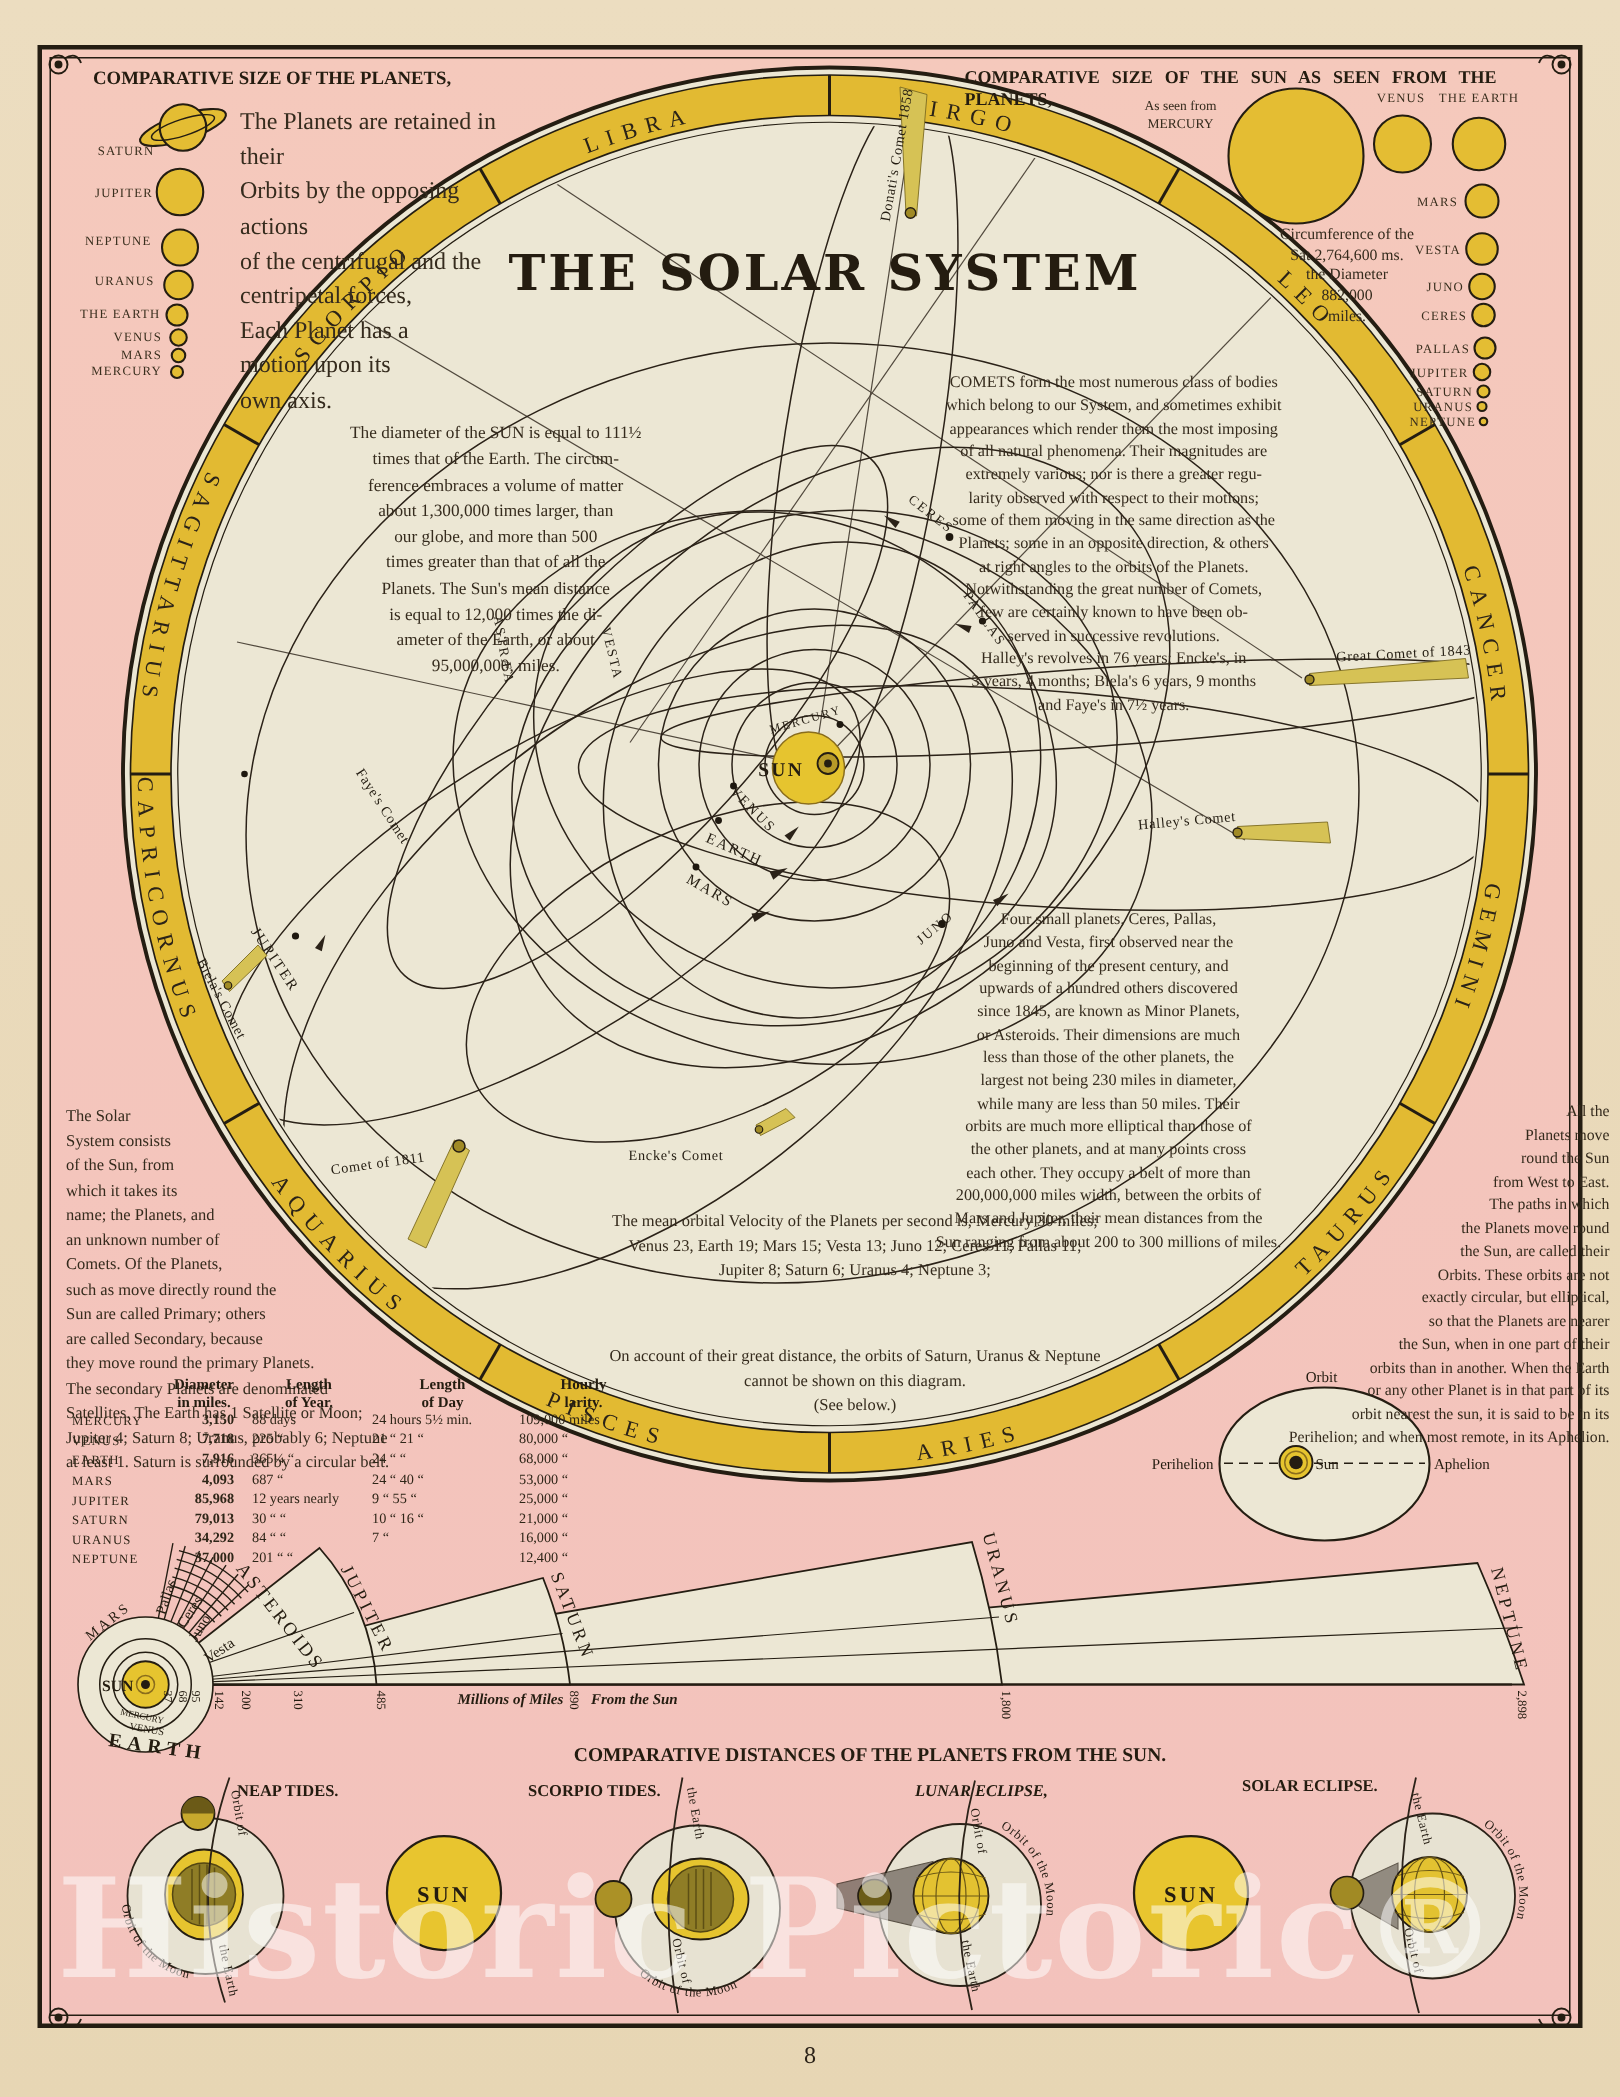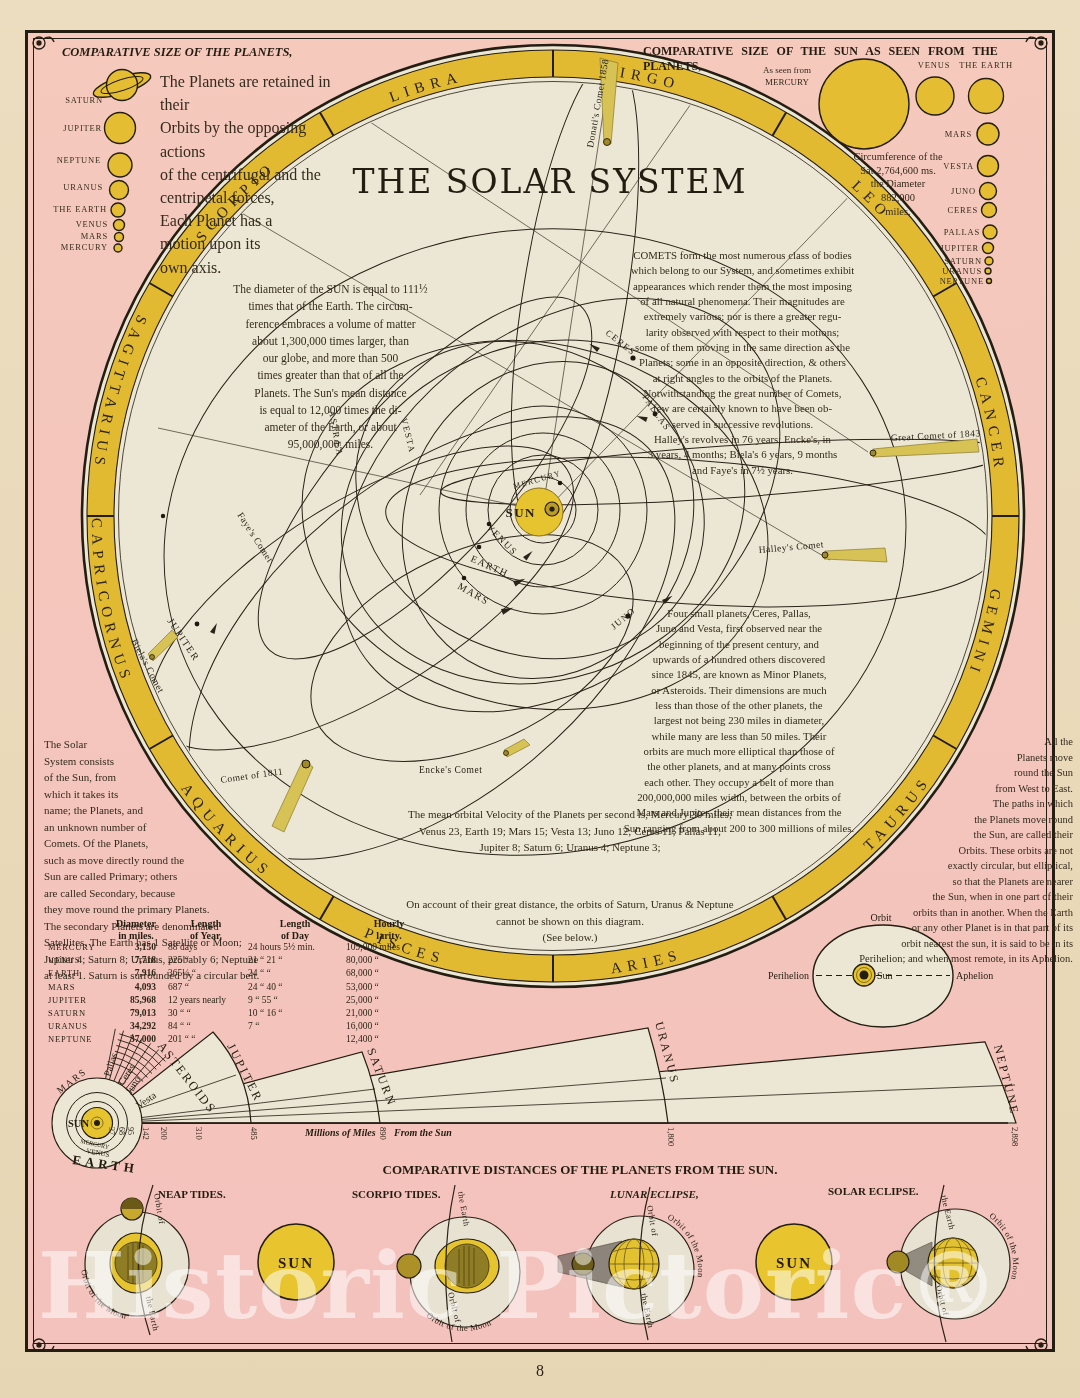--- a/index.html
+++ b/index.html
@@ -12,21 +12,21 @@
   svg{position:absolute;left:0;top:0;}
   svg text{font-family:"Liberation Serif",serif;fill:#241c10;}
   .zt{font-size:15px;letter-spacing:6px;fill:#2b2318;}
   .olb{letter-spacing:1.5px;fill:#241d12;}
   .clb{font-size:9.5px;fill:#241d12;letter-spacing:.5px;}
   .plb{font-size:8.5px;letter-spacing:.8px;fill:#3a2f1e;}
   .tlb{font-size:8.5px;letter-spacing:.5px;fill:#241c12;}
   .para{position:absolute;white-space:pre-line;color:#352b1d;z-index:3;}
   .hdr{position:absolute;font-weight:bold;color:#241c10;z-index:3;}
   .ctr{text-align:center;}
-  #main-title{font-family:"DejaVu Serif",serif;font-weight:400;font-size:33px;letter-spacing:2px;color:#241c10;}
+  #main-title{font-family:"DejaVu Serif",serif;font-weight:700;font-size:33px;letter-spacing:2px;color:#241c10;}
   #watermark{position:absolute;left:38px;top:1232px;width:1010px;font-family:"DejaVu Serif",serif;
     font-weight:bold;font-size:92px;letter-spacing:1px;color:rgba(255,255,255,.52);z-index:6;
     white-space:nowrap;pointer-events:none;}
   #page-num{position:absolute;left:0;top:1362px;width:1080px;text-align:center;font-size:16px;color:#2b2218;}
   #planet-table{position:absolute;left:46px;top:918px;z-index:3;border-collapse:collapse;}
   #planet-table th{font-size:10px;font-weight:bold;white-space:pre-line;vertical-align:top;
     text-align:center;padding:0 2px;color:#241c10;line-height:1.15;}
   #planet-table td{font-size:9.5px;color:#2e2517;padding:0 2px;height:13.2px;line-height:13.2px;white-space:nowrap;}
   #planet-table td.nm{font-size:8.5px;letter-spacing:.8px;}
   #planet-table td.di{text-align:right;padding-right:10px;font-weight:bold;}
@@ -411,21 +411,21 @@
             <path d="M930,1275 Q953,1283 976,1275"></path>
         </g>
         <path d="M944,1185 Q924,1264 946,1342" fill="none" stroke="#2b2218" stroke-width="1.2"></path>
         <text class="tlb" transform="translate(941,1196) rotate(76)">the Earth</text>
         <text class="tlb" transform="translate(936,1286) rotate(76)">Orbit of</text>
         <text class="tlb" font-size="9"><textPath href="#moonpath-solar" startOffset="36">Orbit of the Moon</textPath></text>
       </g>
     </g>
   </svg>
 
-  <div class="hdr" style="left:62px;top:45px;width:240px;font-size:12.5px;font-style:italic;">COMPARATIVE SIZE OF THE PLANETS,</div>
+  <div class="hdr" style="left:62px;top:45px;width:240px;font-size:12.5px;">COMPARATIVE SIZE OF THE PLANETS,</div>
   <div class="hdr" style="left:643px;top:44px;width:390px;font-size:12px;word-spacing:5px;">COMPARATIVE SIZE OF THE SUN AS SEEN FROM THE PLANETS,</div>
   <div class="para ctr" style="left:750px;top:65px;width:74px;font-size:9px;line-height:1.3;">As seen from
 MERCURY</div>
   <div class="para ctr" style="left:843px;top:150px;width:110px;font-size:10.5px;line-height:1.3;">Circumference of the
 Sat 2,764,600 ms.
 the Diameter
 882,000
 miles.</div>
   <div class="para" style="left:160px;top:70px;width:175px;font-size:16px;line-height:1.45;">The Planets are retained in their
 Orbits by the opposing actions

